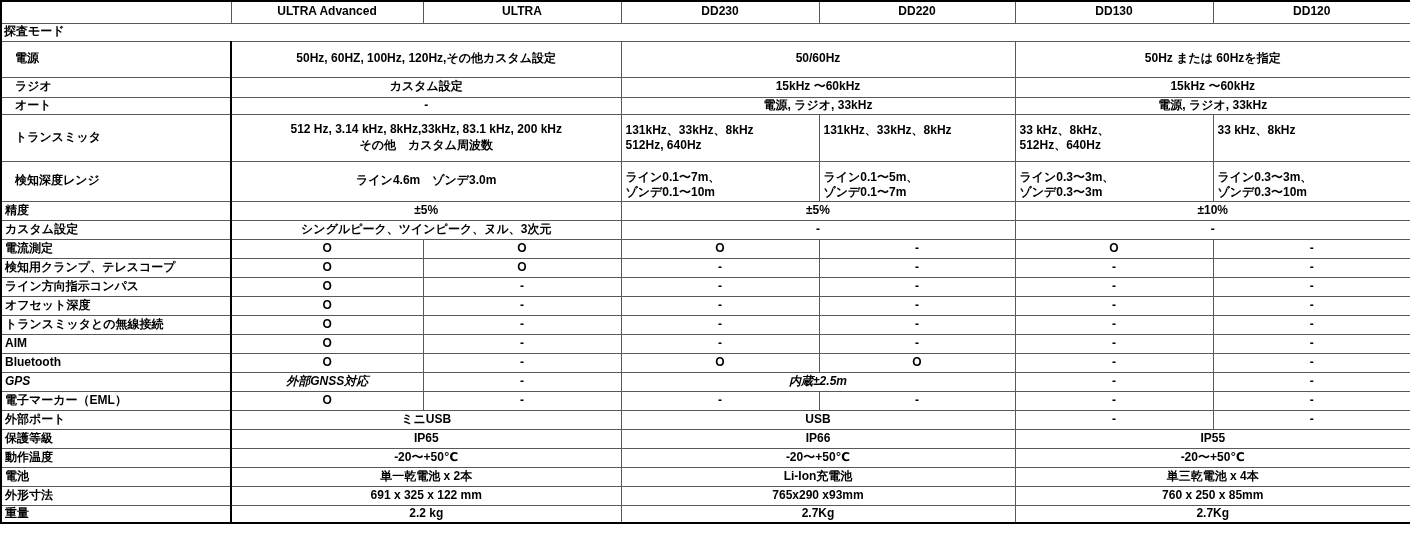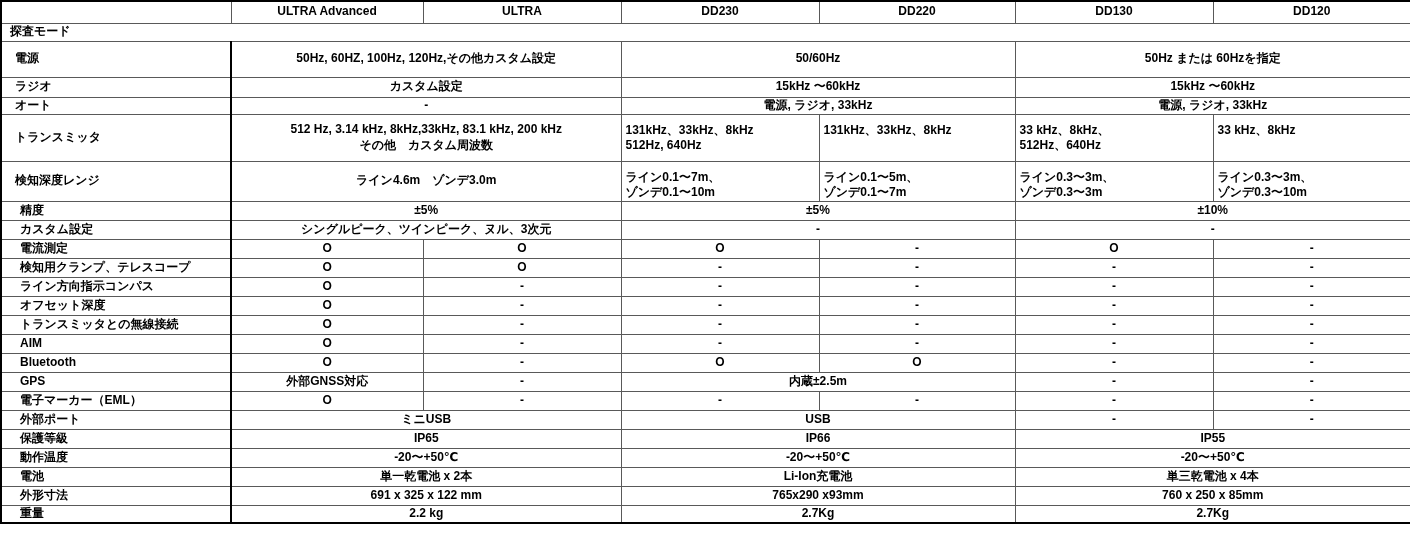--- a/index.html
+++ b/index.html
@@ -16,25 +16,25 @@
   }
   td,th{
     border:1px solid #595959;
     padding:0 4px;
     line-height:1.3;
     overflow:hidden;
     white-space:normal;
     vertical-align:middle;
   }
   th{ text-align:center; font-weight:700; font-size:12px;}
-  td.lbl{ text-align:left; padding-left:18px; border-right:2px solid #000;}
+  td.lbl{ text-align:left; padding-left:3px; border-right:2px solid #000;}
   td.lbl.indent{ padding-left:13px;}
   td.val{ text-align:center;}
   td.val.left{ text-align:left; vertical-align:top; padding-top:8px;}
-  td.section{ text-align:left; padding-left:8px;}
+  td.section{ text-align:left; padding-left:2px;}
   .line{ display:block;}
 </style>
 </head>
 <body>
 
 <div class="sheet">
   <table class="spec">
     <colgroup>
         <col style="width: 230px;">
         <col style="width: 192px;">
@@ -184,21 +184,21 @@
         </tr>
         <tr style="height: 19px;">
           <td class="lbl">Bluetooth</td>
           <td class="val">O</td>
           <td class="val">-</td>
           <td class="val">O</td>
           <td class="val">O</td>
           <td class="val">-</td>
           <td class="val">-</td>
         </tr>
-        <tr style="height: 19px;">
+        <tr style="height: 19px; font-style: italic;">
           <td class="lbl">GPS</td>
           <td class="val">外部GNSS対応</td>
           <td class="val">-</td>
           <td class="val" colspan="2">内蔵±2.5m</td>
           <td class="val">-</td>
           <td class="val">-</td>
         </tr>
         <tr style="height: 19px;">
           <td class="lbl">電子マーカー（EML）</td>
           <td class="val">O</td>

